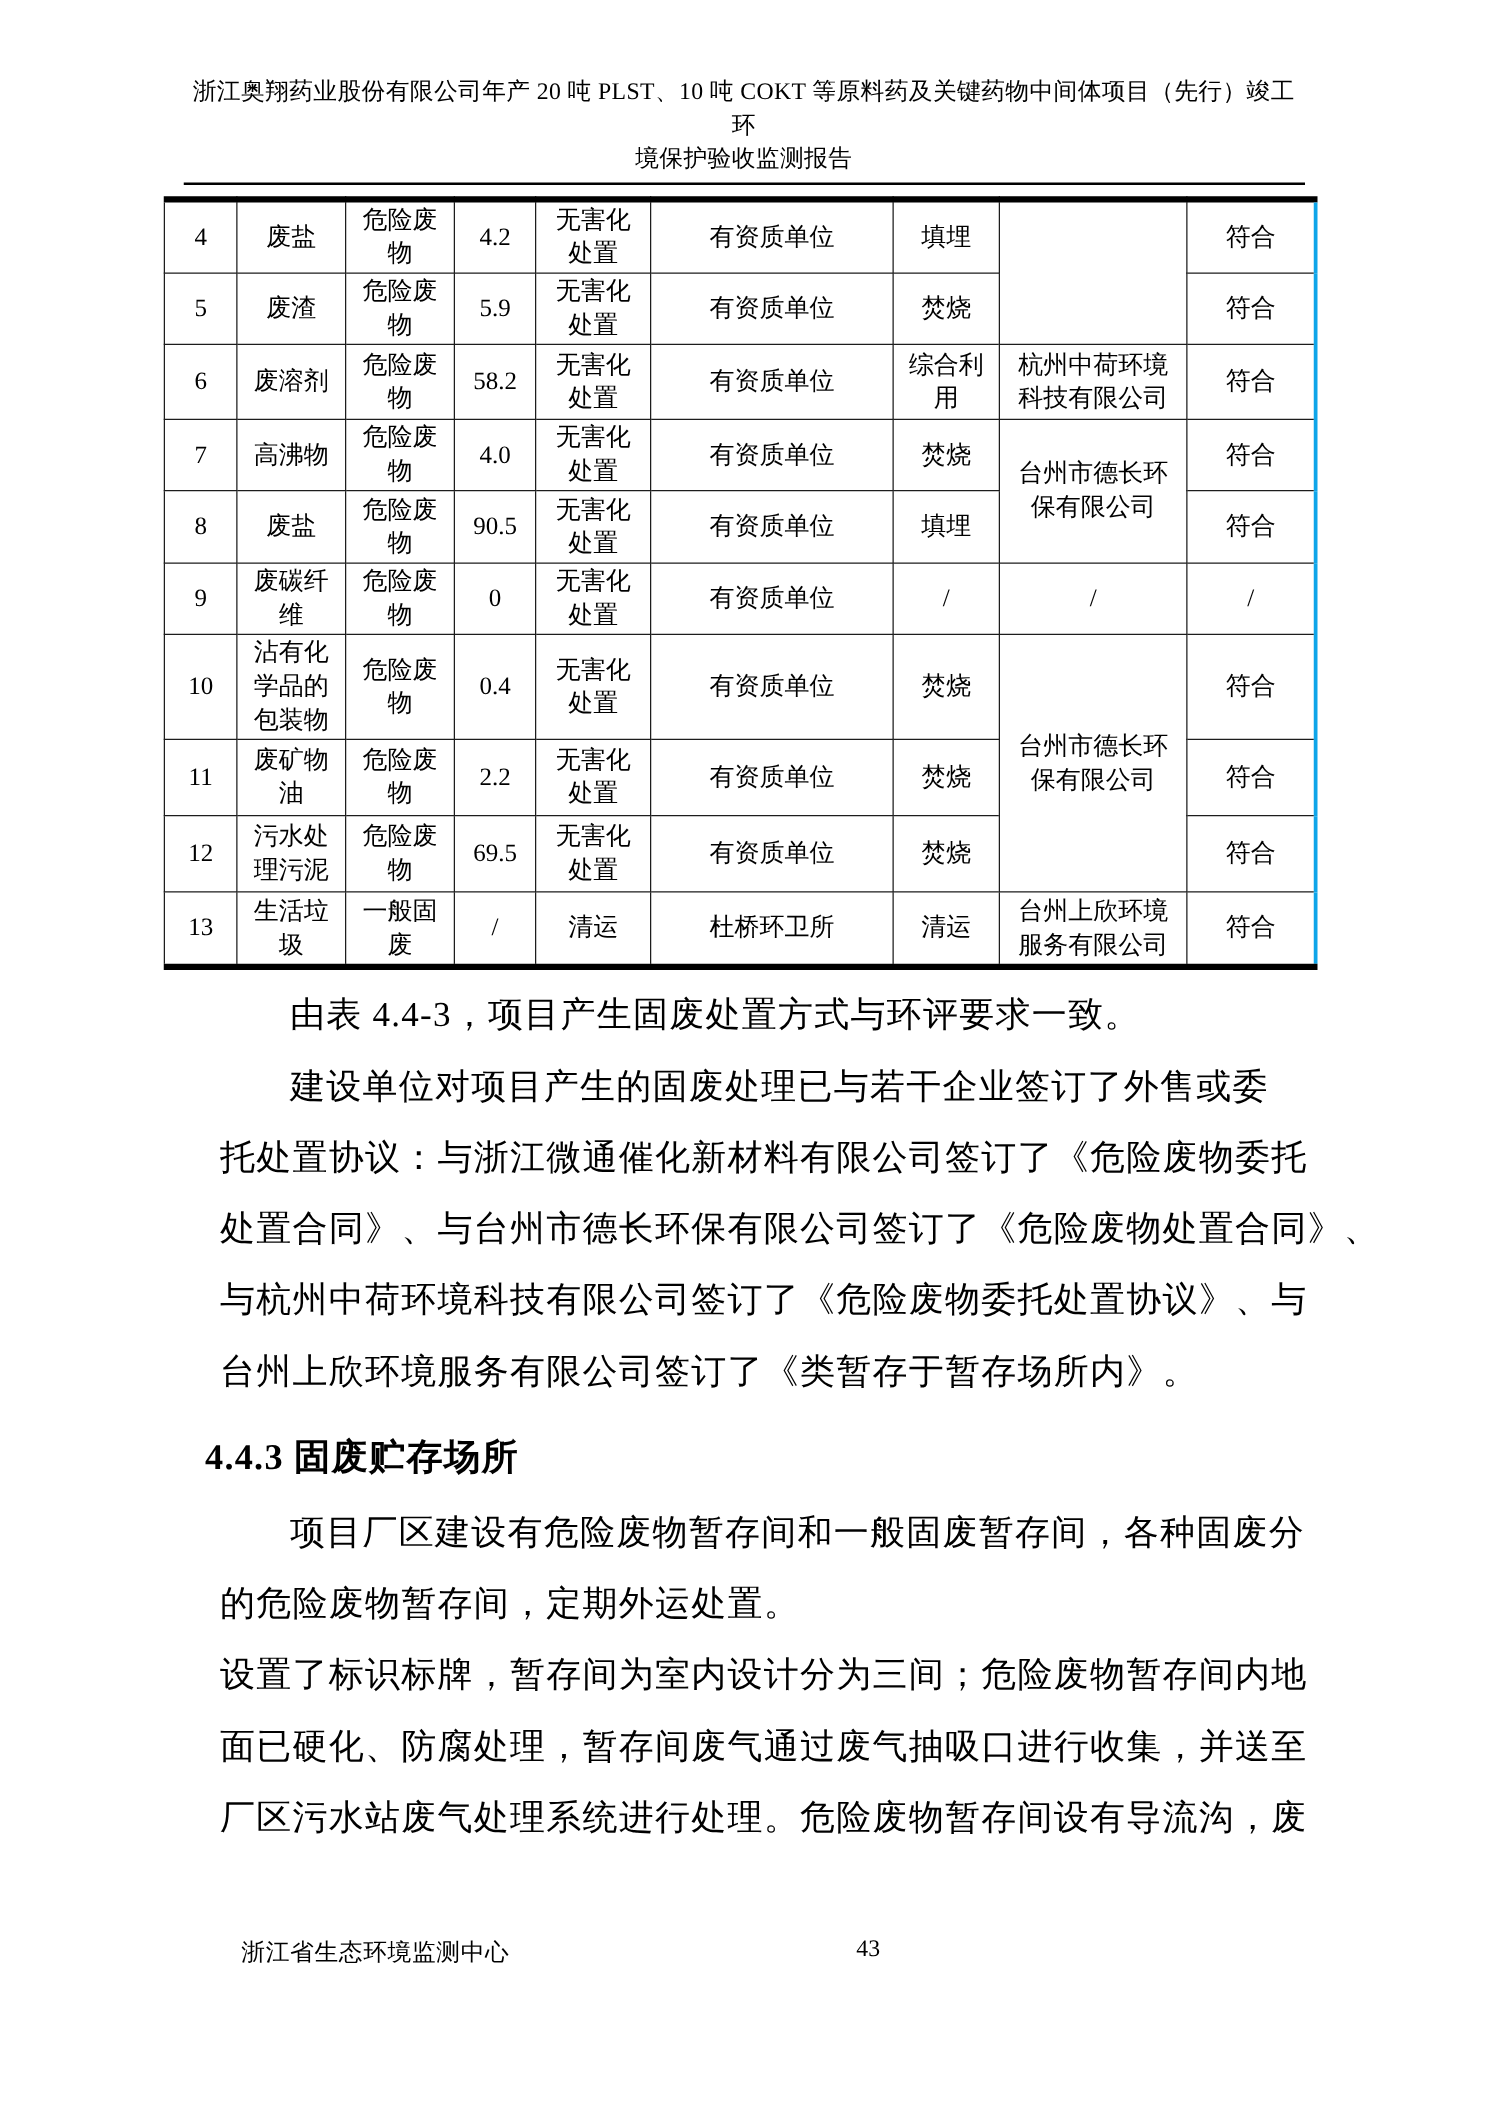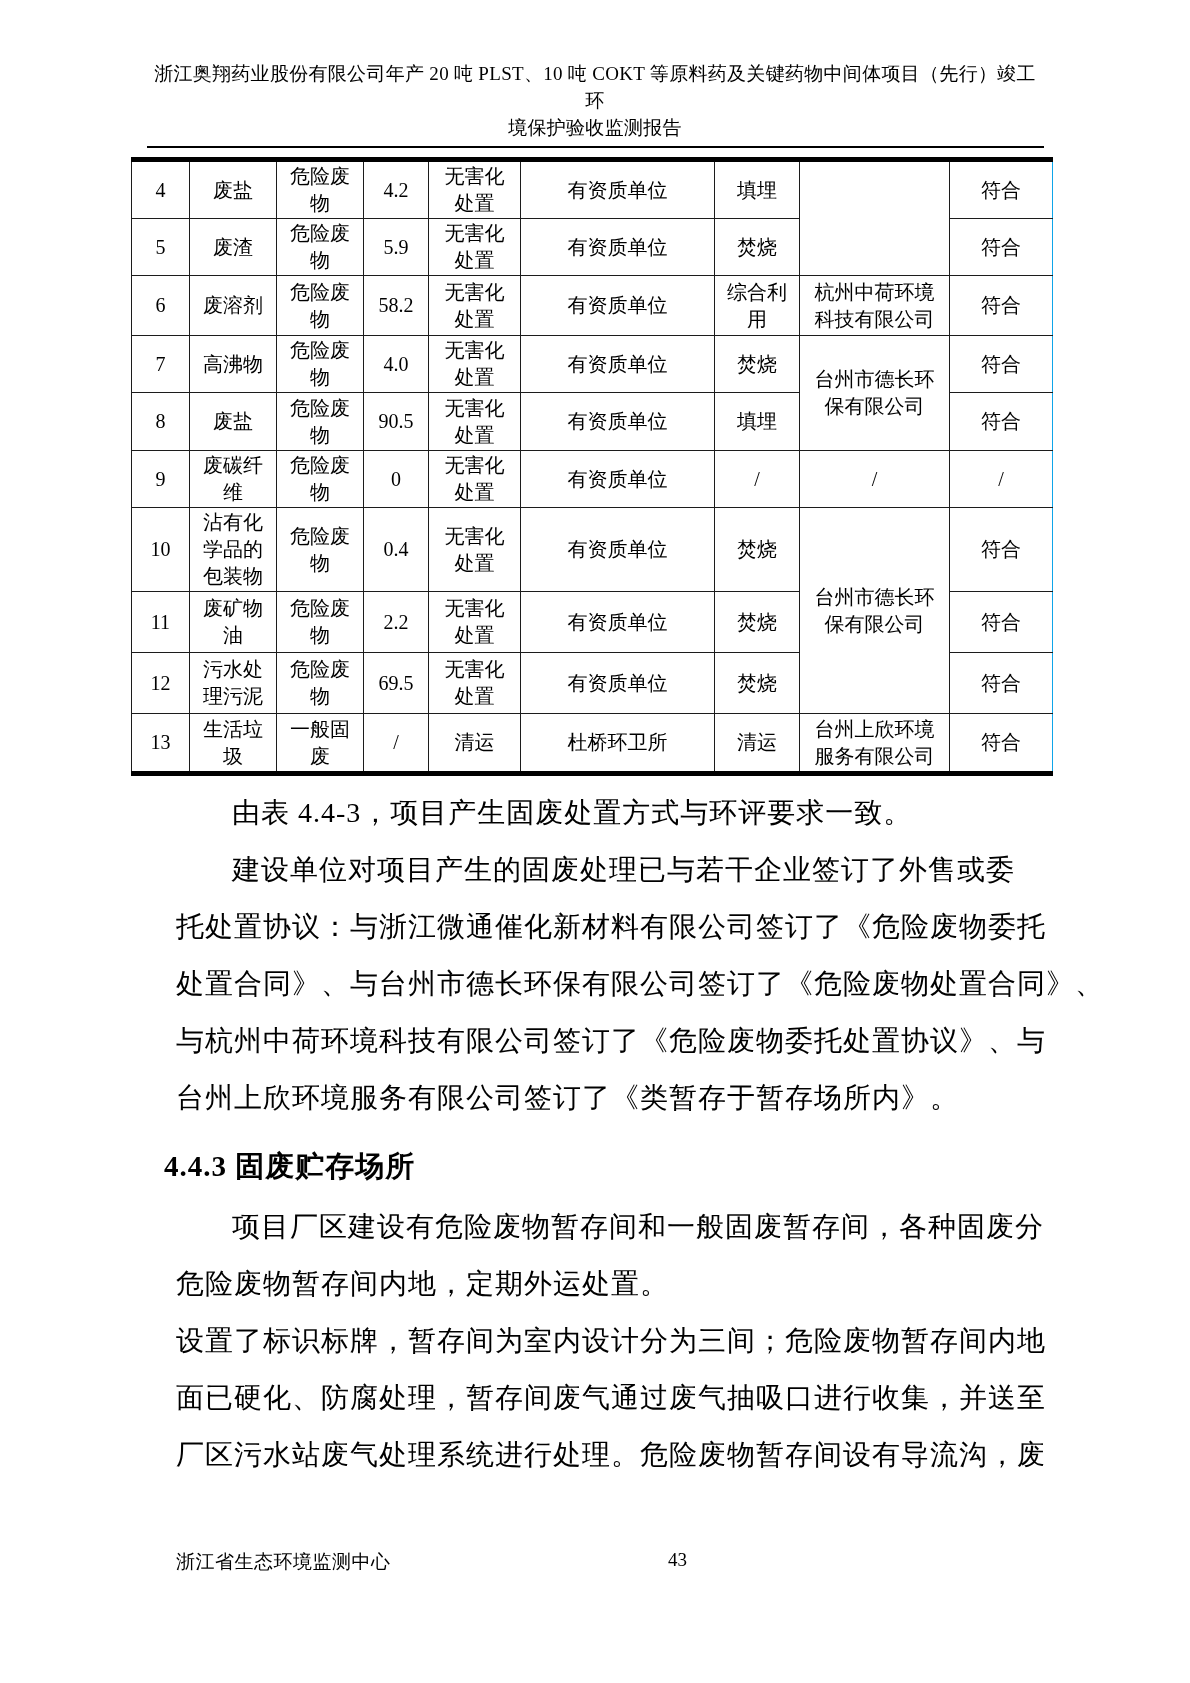--- a/index.html
+++ b/index.html
@@ -25,39 +25,39 @@
     margin:9px 0 0 131px;width:921px;
     font-size:20px;
   }
   table.waste{border-top:5px solid #000;border-bottom:5px solid #000;}
   table.waste td{
     border:1.5px solid #1c1c1c;
     text-align:center;vertical-align:middle;
     white-space:pre-line;line-height:27px;padding:1px 3px;
     overflow:hidden;
   }
-  table.waste td:last-child{border-right:1px solid #0ea5e9;}
+  table.waste td:last-child{border-right:3px solid #0ea5e9;}
   tr.h56{height:56px}tr.h57{height:57px}tr.h58{height:58px}
   tr.h60{height:60px}tr.h61{height:61px}tr.h78{height:78px}
 
   
   .bodytext{
     margin:8px 0 0 160px;width:874px;
     font-size:28px;line-height:57px;letter-spacing:1px;
   }
   .bodytext .line{white-space:nowrap;margin-left:16px;}
   .bodytext .indent{padding-left:56px;}
   .section-heading{
     margin:10px 0 0 164px;
     font-size:29px;font-weight:bold;line-height:60px;letter-spacing:1px;
   }
   sup.sq{font-size:17px;vertical-align:super;line-height:0;}
 
   
-  .footer{position:absolute;top:1549px;left:0;width:956px;height:30px;font-size:19px;}
+  .footer{position:absolute;top:1549px;left:17px;width:956px;height:30px;font-size:19px;}
   .footer .org{position:absolute;left:176px;top:0;letter-spacing:0.5px;}
   .footer .pagenum{position:absolute;left:668px;top:0;}
 </style>
 </head>
 <body>
 
 <div class="page">
 
   <div class="doc-header">
     <div>浙江奥翔药业股份有限公司年产 20 吨 PLST、10 吨 COKT 等原料药及关键药物中间体项目（先行）竣工环</div>
@@ -224,21 +224,21 @@
     <div class="line">托处置协议：与浙江微通催化新材料有限公司签订了《危险废物委托</div>
     <div class="line">处置合同》、与台州市德长环保有限公司签订了《危险废物处置合同》、</div>
     <div class="line">与杭州中荷环境科技有限公司签订了《危险废物委托处置协议》、与</div>
     <div class="line">台州上欣环境服务有限公司签订了《类暂存于暂存场所内》。</div>
   </div>
 
   <div class="section-heading">4.4.3 固废贮存场所</div>
 
   <div class="bodytext" style="margin-top:2px">
     <div class="line indent">项目厂区建设有危险废物暂存间和一般固废暂存间，各种固废分</div>
-    <div class="line">危险废物暂存间内地，定期外运处置。</div>
+    <div class="line">的危险废物暂存间，定期外运处置。</div>
 
     <div class="line">设置了标识标牌，暂存间为室内设计分为三间；危险废物暂存间内地</div>
     <div class="line">面已硬化、防腐处理，暂存间废气通过废气抽吸口进行收集，并送至</div>
     <div class="line">厂区污水站废气处理系统进行处理。危险废物暂存间设有导流沟，废</div>
   </div>
 
   <div class="footer">
     <span class="org">浙江省生态环境监测中心</span>
     <span class="pagenum">43</span>
   </div>

